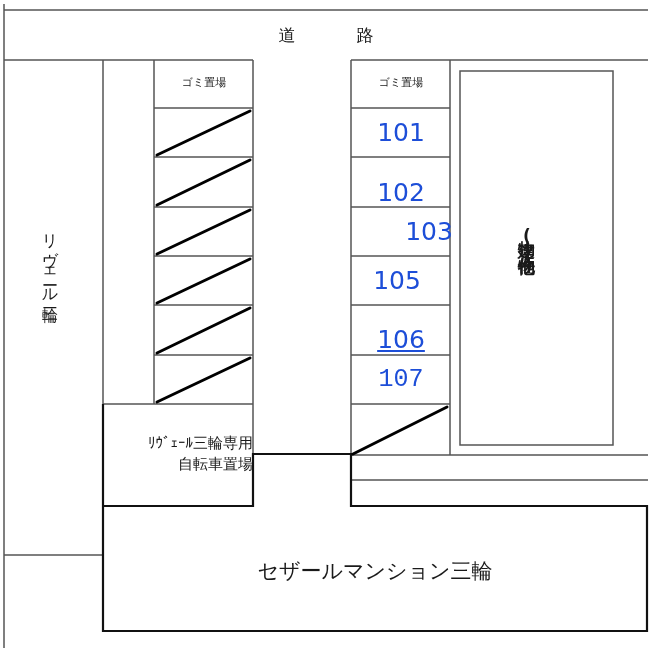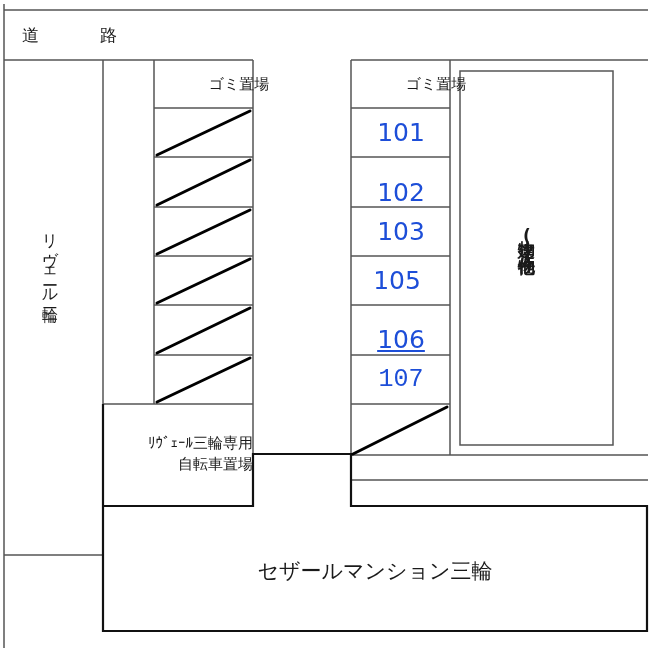--- a/index.html
+++ b/index.html
@@ -1,23 +1,23 @@
 <!DOCTYPE html>
 <html><head>
 <meta charset="utf-8">
 <style>
   html, body { margin: 0; padding: 0; background: #ffffff; }
   body { width: 652px; height: 656px; position: relative; overflow: hidden;
          font-family: "DejaVu Sans", sans-serif; }
   svg { position: absolute; left: 0; top: 0; }
   .lbl { position: absolute; color: #1a1a1a; white-space: nowrap;
          font-family: "DejaVu Sans", sans-serif; }
-  .road-label { left: 0; width: 652px; top: 24px; text-align: left;
+  .road-label { left: 0; width: 652px; top: 24px; text-align: center;
                 font-size: 17px; letter-spacing: 22px; padding-left: 22px; box-sizing: border-box; font-family: Liberation Serif, serif; }
-  .gomi { font-size: 15px; text-align: center; width: 98px; margin-left: 35px; }
+  .gomi { font-size: 11px; text-align: center; width: 98px; }
   .unit { font-size: 25px; text-align: center; width: 98px; color: #1d4ed8; }
   .vert { font-size: 16px; text-align: center; width: 20px; line-height: 26px;
           writing-mode: vertical-rl; text-orientation: upright; }
   .building-label { font-size: 17px; font-weight: bold; writing-mode: vertical-rl;
                     text-orientation: upright; line-height: 18px; letter-spacing: -1px; }
   .bike { font-size: 15px; text-align: center; width: 150px; line-height: 21px; white-space: normal; }
   .mansion { font-size: 21px; text-align: center; width: 544px; }
 </style>
 </head>
 <body>
@@ -76,21 +76,21 @@
 
 <div class="lbl road-label">道　路</div>
 
 <div class="lbl vert" style="left:43px; top:222px;">リヴェール三輪</div>
 
 <div class="lbl gomi" style="left:155px; top:75px;">ゴミ置場</div>
 <div class="lbl gomi" style="left:352px; top:75px;">ゴミ置場</div>
 
 <div class="lbl unit" style="left:352px; top:118px;">101</div>
 <div class="lbl unit" style="left:352px; top:178px;">102</div>
-<div class="lbl unit" style="left:352px; top:217px;">103</div>
+<div class="lbl unit" style="left:352px; top:217px;padding-left:28px;">103</div>
 <div class="lbl unit" style="left:348px; top:266px;">105</div>
 <div class="lbl unit" style="left:352px; top:325px;text-decoration:underline;">106</div>
 <div class="lbl unit" style="left:352px; top:365px;font-family:Liberation Mono, monospace;">107</div>
 
 <div class="lbl building-label" style="left:518px; top:228px;">建物(他物件)</div>
 
 <div class="lbl bike" style="left:103px; top:433px;text-align:right;">
   <div>ﾘｳﾞｪｰﾙ三輪専用</div>
   <div>自転車置場</div>
 </div>

